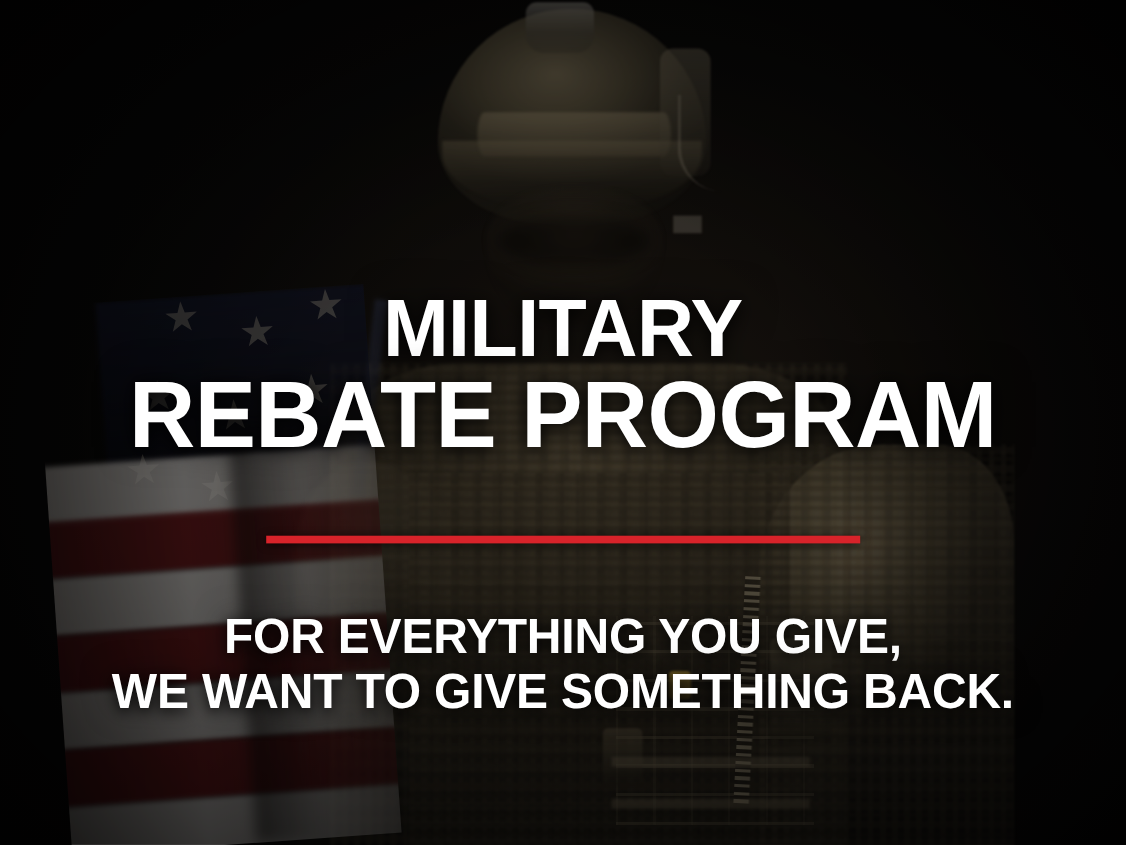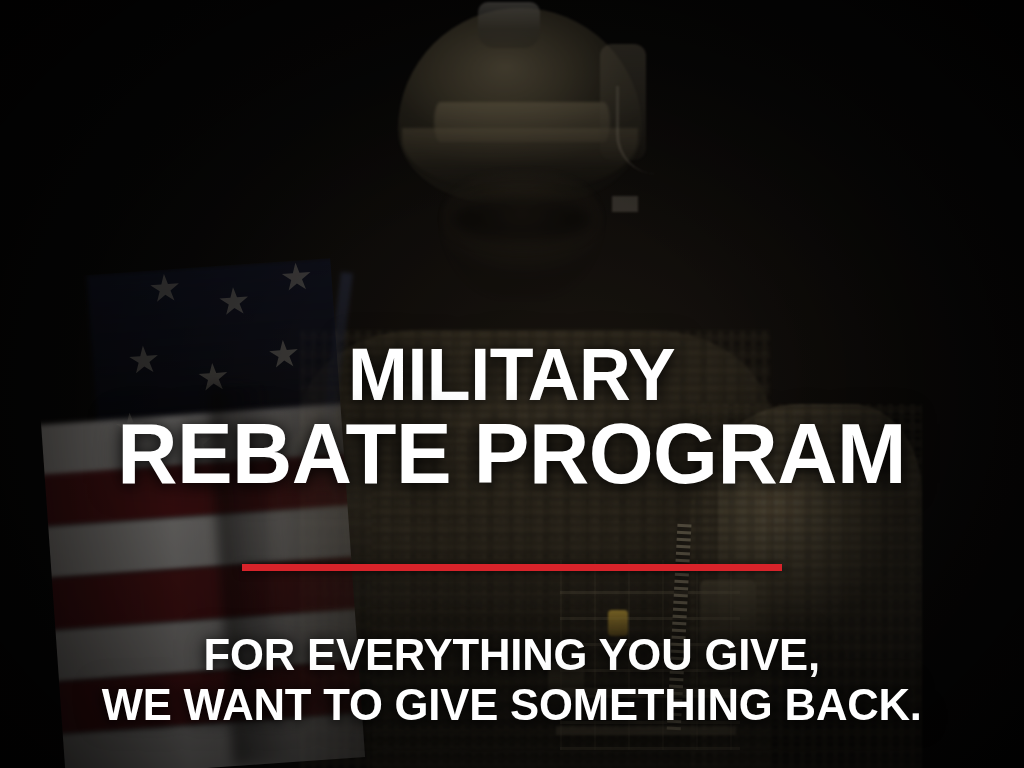--- a/index.html
+++ b/index.html
@@ -331,21 +331,21 @@
   }
 
   
 
   .content {
     position: absolute;
     inset: 0;
     display: flex;
     flex-direction: column;
     align-items: center;
-    justify-content: flex-end;
+    justify-content: flex-start;
     padding-top: 212px;
     box-sizing: border-box;
   }
 
   .headline {
     color: #ffffff;
     font-weight: 900;
     font-size: 76px;
     line-height: 0.96;
     letter-spacing: -0.5px;

